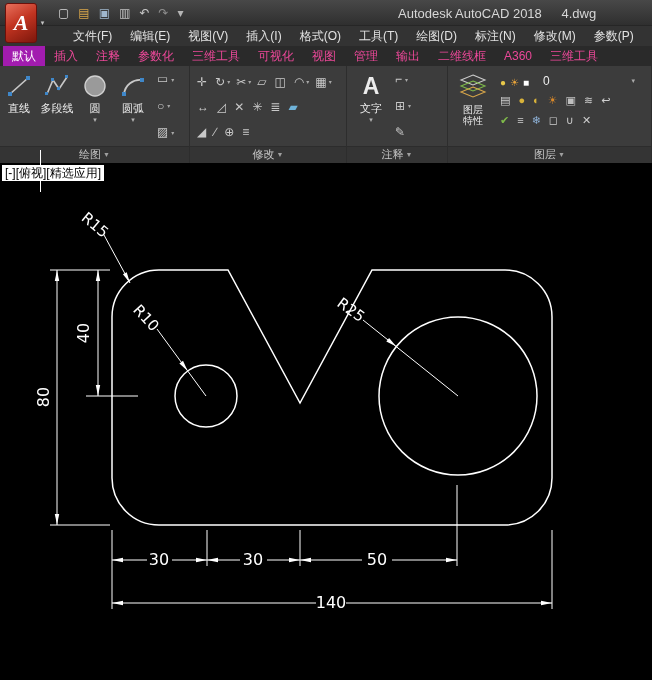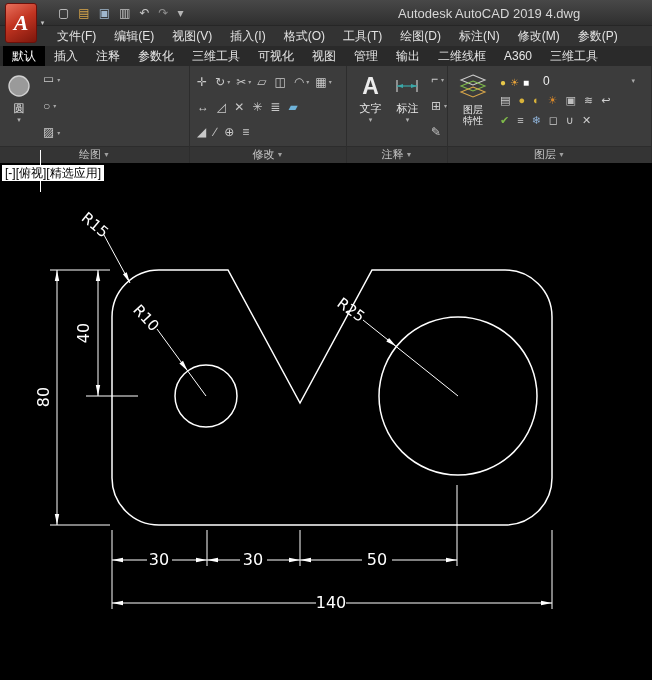--- a/index.html
+++ b/index.html
@@ -11,28 +11,28 @@
   .logo{position:absolute;left:5px;top:3px;display:flex;z-index:20}
   .logo-a{width:32px;height:40px;border-radius:3px;border:1px solid #6b100a;
           background:linear-gradient(150deg,#e8705c,#c23421 45%,#7d170c);
           color:#fff;font-weight:bold;font-style:italic;font-size:22px;
           font-family:"Liberation Serif","DejaVu Serif",serif;
           display:flex;align-items:center;justify-content:center}
   .logo-caret{width:11px;display:flex;align-items:center;justify-content:center;color:#c4c4c4;font-size:7px}
   .qat{position:absolute;left:58px;top:4px;display:flex;gap:9px;align-items:center;height:18px}
   .qat-icon{font-size:13px;line-height:16px}
   .title-text{position:absolute;left:398px;top:6px;font-size:13px;color:#d6d6d6;white-space:nowrap}
-  .title-text .doc{}
+  .title-text .doc{margin-left:16px}
   
-  .menubar{height:20px;background:#333;display:flex;padding-left:48px;overflow:hidden}
+  .menubar{height:20px;background:#333;display:flex;padding-left:64px;overflow:hidden}
   .menu-item{padding:0 9px;font-size:12px;color:#e2e2e2;line-height:20px;white-space:nowrap}
   
   .tabrow{height:20px;background:#2a2a2a;display:flex;padding-left:3px;overflow:hidden}
-  .rtab{padding:0 9px;font-size:12px;color:#e5e5e5;line-height:20px;white-space:nowrap}
-  .rtab.active{background:#000000;color:#fff}
+  .rtab{padding:0 9px;font-size:12px;color:#ec4899;line-height:20px;white-space:nowrap}
+  .rtab.active{background:#a21caf;color:#fff}
   
   .ribbon{display:flex;background:#3c3c3c;width:652px}
   .panel{display:flex;flex-direction:column;border-right:1px solid #2d2d2d}
   .panel-body{height:80px;display:flex}
   .panel-label{height:17px;background:#343434;border-top:1px solid #2c2c2c;text-align:center;
                font-size:11px;color:#c6c6c6;line-height:15px;white-space:nowrap}
   .pl-caret{font-size:7px;color:#9f9f9f;vertical-align:1px;margin-left:2px}
   .bigtool{width:38px;display:flex;flex-direction:column;align-items:center;padding-top:3px}
   .bigicon{height:33px;display:flex;align-items:center;justify-content:center}
   .biglabel{font-size:11px;color:#ececec;line-height:13px;white-space:nowrap}
@@ -86,21 +86,21 @@
 
         <span class="qat-icon"><span class="tg" style="color: rgb(192, 192, 192);">▥</span></span>
 
         <span class="qat-icon"><span class="tg" style="color: rgb(201, 201, 201);">↶</span></span>
 
         <span class="qat-icon"><span class="tg" style="color: rgb(143, 143, 143);">↷</span></span>
 
         <span class="qat-icon"><span class="tg" style="color: rgb(181, 181, 181);">▾</span></span>
       </div>
     <div class="title-text">
-      <span>Autodesk AutoCAD 2019</span>
+      <span>Autodesk AutoCAD 2018</span>
       <span class="doc">4.dwg</span>
     </div>
   </div>
 
   <div class="menubar">
 
       <span class="menu-item">文件(F)</span>
 
       <span class="menu-item">编辑(E)</span>
 
@@ -145,29 +145,62 @@
 
       <span class="rtab">A360</span>
 
       <span class="rtab">三维工具</span>
     </div>
 
   <div class="ribbon">
 
     <div class="panel" style="width:190px">
       <div class="panel-body">
+        <div class="bigtool">
+          <span class="bigicon">
+            <svg width="28" height="28">
+                <line x1="5" y1="22" x2="23" y2="6" stroke="#c8c8c8" stroke-width="1.6"></line>
+                <rect x="3" y="20" width="4" height="4" fill="#3f87c9"></rect>
+                <rect x="21" y="4" width="4" height="4" fill="#3f87c9"></rect>
+              </svg>
+          </span>
+          <span class="biglabel">直线</span>
+        </div>
+        <div class="bigtool">
+          <span class="bigicon">
+            <svg width="28" height="28">
+                <path d="M4,22 L10,8 L16,17 L24,5" fill="none" stroke="#c8c8c8" stroke-width="1.6"></path>
+                <rect x="2" y="20" width="3" height="3" fill="#3f87c9"></rect>
+                <rect x="8" y="6" width="3" height="3" fill="#3f87c9"></rect>
+                <rect x="14" y="15" width="3" height="3" fill="#3f87c9"></rect>
+                <rect x="22" y="3" width="3" height="3" fill="#3f87c9"></rect>
+              </svg>
+          </span>
+          <span class="biglabel">多段线</span>
+        </div>
         <div class="bigtool">
           <span class="bigicon">
             <svg width="28" height="28">
                 <circle cx="14" cy="14" r="10" fill="#9a9a9a" stroke="#d0d0d0" stroke-width="1.4"></circle>
               </svg>
           </span>
           <span class="biglabel">圆</span>
           <span class="bigcaret">▾</span>
         </div>
+        <div class="bigtool">
+          <span class="bigicon">
+            <svg width="28" height="28">
+                <path d="M5,22 A 16 16 0 0 1 23 8" fill="none" stroke="#c8c8c8" stroke-width="1.8"></path>
+                <rect x="3" y="20" width="4" height="4" fill="#3f87c9"></rect>
+                <rect x="21" y="6" width="4" height="4" fill="#3f87c9"></rect>
+              </svg>
+          </span>
+          <span class="biglabel">圆弧</span>
+          <span class="bigcaret">▾</span>
+        </div>
         <div class="mini-col">
 
             <span class="mini">
               <span class="tg">▭</span>
               <span class="tc">▾</span>
             </span>
 
             <span class="mini">
               <span class="tg">○</span>
               <span class="tc">▾</span>
@@ -281,33 +314,20 @@
       <div class="panel-label">
         <span>修改</span><span class="pl-caret">▼</span>
       </div>
     </div>
 
     <div class="panel" style="width:101px">
       <div class="panel-body annotate-body">
         <div class="bigtool">
           <span class="bigicon a-icon">A</span>
           <span class="biglabel">文字</span>
-          <span class="bigcaret">▾</span>
-        </div>
-        <div class="bigtool">
-          <span class="bigicon">
-            <svg width="28" height="28">
-                <line x1="4" y1="8" x2="4" y2="20" stroke="#c8c8c8" stroke-width="1.2"></line>
-                <line x1="24" y1="8" x2="24" y2="20" stroke="#c8c8c8" stroke-width="1.2"></line>
-                <line x1="4" y1="14" x2="24" y2="14" stroke="#3aa8a8" stroke-width="1.2"></line>
-                <polygon points="4,14 10,12 10,16" fill="#3aa8a8"></polygon>
-                <polygon points="24,14 18,12 18,16" fill="#3aa8a8"></polygon>
-              </svg>
-          </span>
-          <span class="biglabel">标注</span>
           <span class="bigcaret">▾</span>
         </div>
         <div class="mini-col">
 
             <span class="mini">
               <span class="tg">⌐</span>
               <span class="tc">▾</span>
             </span>
 
             <span class="mini">

